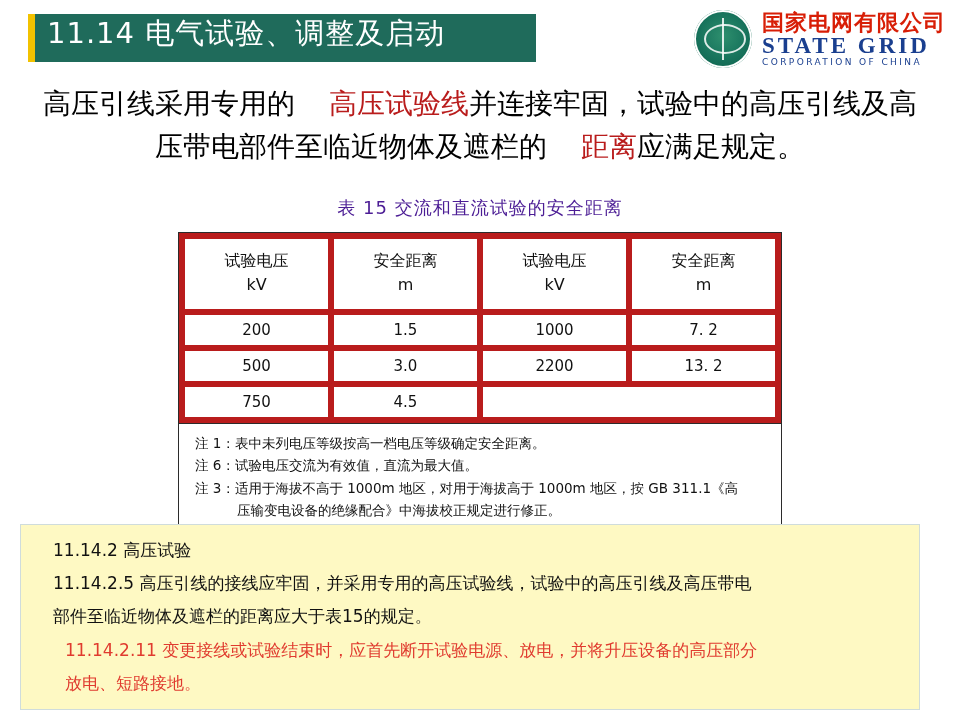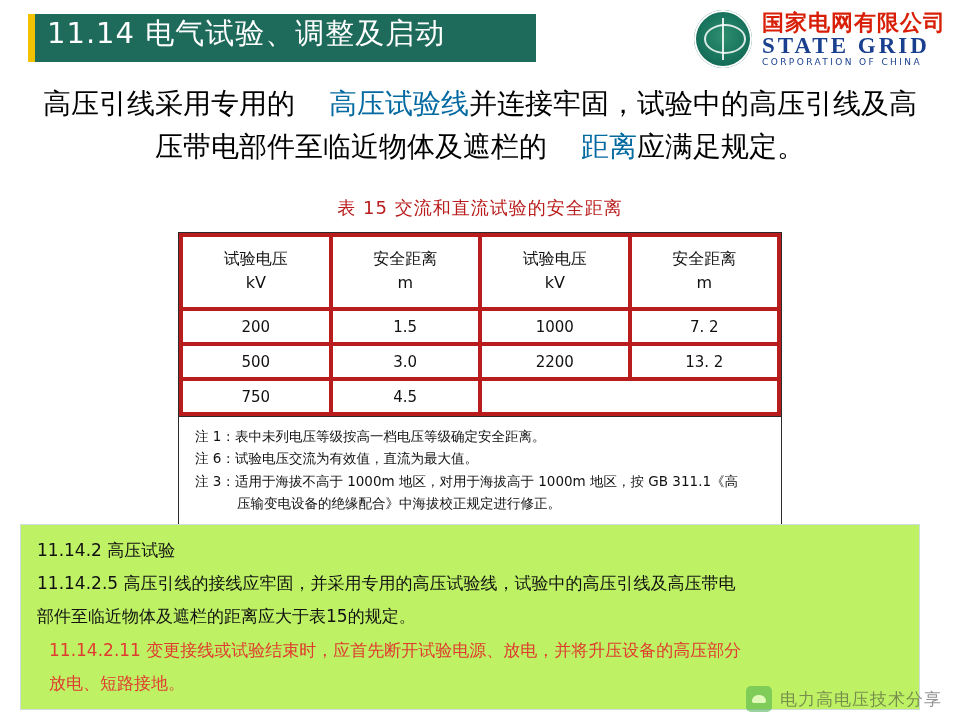--- a/index.html
+++ b/index.html
@@ -90,49 +90,49 @@
   .lead {
     position: absolute;
     left: 0; top: 82px;
     width: 960px;
     text-align: center;
     color: #000000;
     font-size: 28px;
     line-height: 1.55;
     padding: 0 36px;
   }
-  .lead .hl { color: #0369a1; margin-left: 34px; }
+  .lead .hl { color: #b91c1c; margin-left: 34px; }
 
   
   .table-caption {
     position: absolute;
     left: 0; top: 196px;
     width: 960px;
     text-align: center;
     font-size: 18px;
-    color: #b91c1c;
+    color: #4c1d95;
     letter-spacing: 1px;
   }
 
   
   .table-block {
     position: absolute;
     left: 178px; top: 232px;
     width: 604px;
     border: 1.5px solid #2b2b2b;
     background: #ffffff;
   }
   table.data {
     width: 100%;
     border-collapse: collapse;
     font-size: 15px;
     color: #111111;
   }
   table.data th, table.data td {
-    border: 4px solid #b91c1c;
+    border: 6px solid #b91c1c;
     text-align: center;
     padding: 6px 4px;
     font-weight: normal;
   }
   table.data thead th {
     padding: 10px 4px 12px;
     line-height: 1.5;
     font-size: 16px;
   }
   table.data td { height: 35px; }
@@ -145,23 +145,23 @@
     color: #111111;
   }
   .notes div { white-space: nowrap; }
   .notes .indent { padding-left: 42px; }
 
   
   .quote-box {
     position: absolute;
     left: 20px; top: 524px;
     width: 900px; height: 186px;
-    background: #bef264;
+    background: #fef9c3;
     border: 1px solid #cfdcdc;
-    padding: 12px 16px;
+    padding: 12px 32px;
   }
   .q-line {
     font-size: 17px;
     color: #111111;
     line-height: 1.6;
     margin-bottom: 6px;
   }
   .q-red { color: #e03b2f; margin-left: 12px; }
 
   
@@ -268,18 +268,14 @@
   </div>
 
   <div class="quote-box">
     <div class="q-line">11.14.2    高压试验</div>
     <div class="q-line">11.14.2.5    高压引线的接线应牢固，并采用专用的高压试验线，试验中的高压引线及高压带电</div>
     <div class="q-line">部件至临近物体及遮栏的距离应大于表15的规定。</div>
     <div class="q-line q-red">11.14.2.11    变更接线或试验结束时，应首先断开试验电源、放电，并将升压设备的高压部分</div>
     <div class="q-line q-red">放电、短路接地。</div>
   </div>
 
-  <div class="watermark">
-    <div class="wm-logo"></div>
-    <div class="wm-text">电力高电压技术分享</div>
-  </div>
 
 </div>
 
 </body></html>

